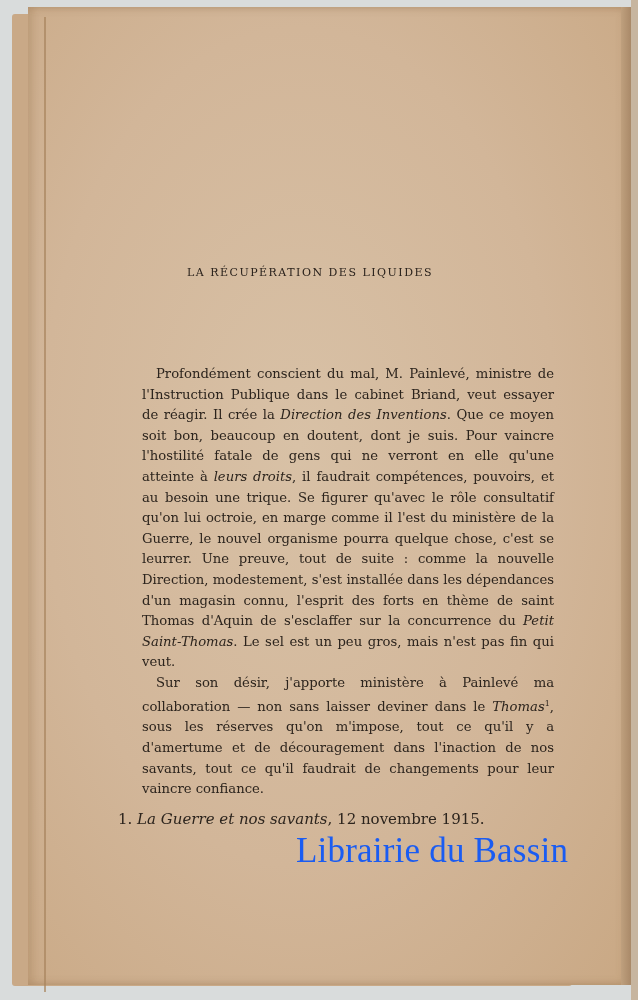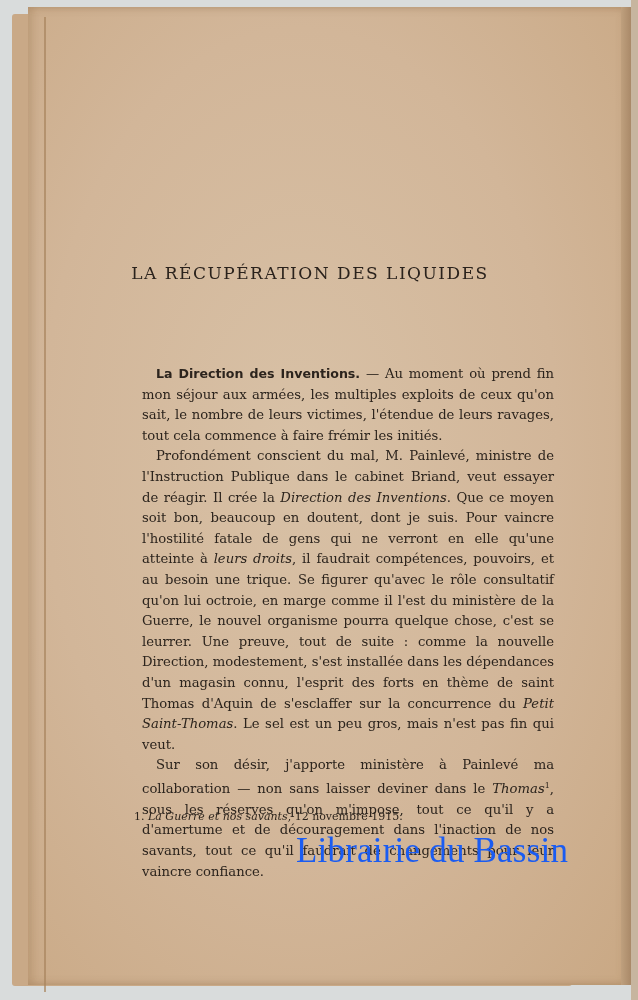--- a/index.html
+++ b/index.html
@@ -20,35 +20,35 @@
   .page-edge-right {
     position:absolute; right:0; top:0; width:10px; height:100%;
     background:linear-gradient(to right, #bfa07e, #a98968);
   }
   .spine-line {
     position:absolute; left:16px; top:10px; width:2px; height:975px;
     background:#a8845e; opacity:.7;
   }
   .title {
     position:absolute; left:30px; top:258px; width:560px; text-align:center;
-    font-family:"DejaVu Serif", serif; font-size:17px; letter-spacing:1.5px;
+    font-family:"DejaVu Serif", serif; font-size:11px; letter-spacing:1.5px;
     color:#2a221c; line-height:30px;
   }
   .body-text {
     position:absolute; left:142px; top:364px; width:412px;
     font-family:"DejaVu Serif", serif; font-size:13.2px; line-height:20.6px;
     color:#2c241d; text-align:justify;
   }
   .body-text p { margin:0; }
   .body-text .indent { text-indent:14px; }
   .bold { font-weight:bold; font-family:"DejaVu Sans", sans-serif; font-size:12.6px; }
   .it { font-style:italic; }
   .footnote {
-    position:absolute; left:134px; top:810px; width:420px;
-    font-family:"DejaVu Serif", serif; font-size:11px; color:#2c241d;
+    position:absolute; left:118px; top:810px; width:420px;
+    font-family:"DejaVu Serif", serif; font-size:15px; color:#2c241d;
   }
   .watermark {
     position:absolute; left:296px; top:831px;
     font-family:Liberation Serif, serif; font-size:35px; color:#1a5cf2;
     white-space:nowrap; letter-spacing:0.2px;
   }
   .next-page-strip {
     position:absolute; right:0; top:0; width:7px; height:1000px;
     background:#c7b59f;
   }
@@ -61,20 +61,19 @@
   <div class="spine-line"></div>
   <div class="page-edge-right"></div>
 </div>
 <div class="next-page-strip"></div>
 
 <div class="title">
   <div>LA RÉCUPÉRATION DES LIQUIDES</div>
 </div>
 
 <div class="body-text">
-  <p class="indent"><span class="bold">La Direction des Inventions.</span><span> — Au moment où prend fin mon séjour aux armées, les multiples exploits de ceux qu'on sait, le nombre de leurs victimes, l'étendue de leurs ravages, tout cela commence à faire frémir les initiés.</span></p>
   <p class="indent"><span>Profondément conscient du mal, M. Painlevé, ministre de l'Instruction Publique dans le cabinet Briand, veut essayer de réagir. Il crée la </span><span class="it">Direction des Inventions</span><span>. Que ce moyen soit bon, beaucoup en doutent, dont je suis. Pour vaincre l'hostilité fatale de gens qui ne verront en elle qu'une atteinte à </span><span class="it">leurs droits</span><span>, il faudrait compétences, pouvoirs, et au besoin une trique. Se figurer qu'avec le rôle consultatif qu'on lui octroie, en marge comme il l'est du ministère de la Guerre, le nouvel organisme pourra quelque chose, c'est se leurrer. Une preuve, tout de suite : comme la nouvelle Direction, modestement, s'est installée dans les dépendances d'un magasin connu, l'esprit des forts en thème de saint Thomas d'Aquin de s'esclaffer sur la concurrence du </span><span class="it">Petit Saint-Thomas</span><span>. Le sel est un peu gros, mais n'est pas fin qui veut.</span></p>
   <p class="indent"><span>Sur son désir, j'apporte ministère à Painlevé ma collaboration — non sans laisser deviner dans le </span><span class="it">Thomas</span><sup style="font-size:8px">1</sup><span>, sous les réserves qu'on m'impose, tout ce qu'il y a d'amertume et de découragement dans l'inaction de nos savants, tout ce qu'il faudrait de changements pour leur vaincre confiance.</span></p>
 </div>
 
 <div class="footnote"><span>1. </span><span class="it">La Guerre et nos savants</span><span>, 12 novembre 1915.</span></div>
 
 <div class="watermark">Librairie du Bassin</div>
 
 </body></html>

